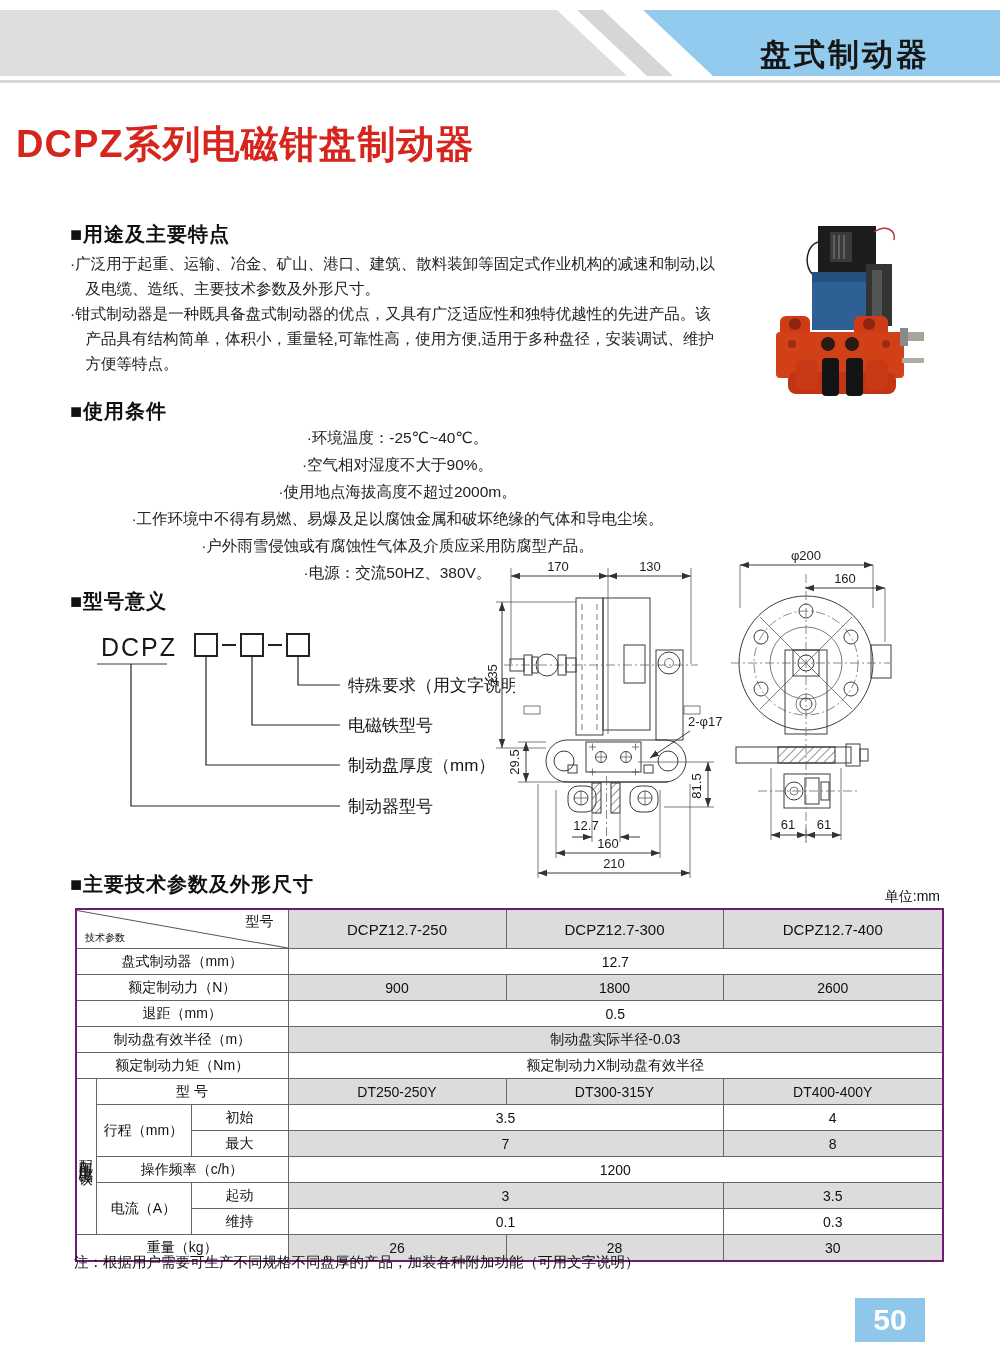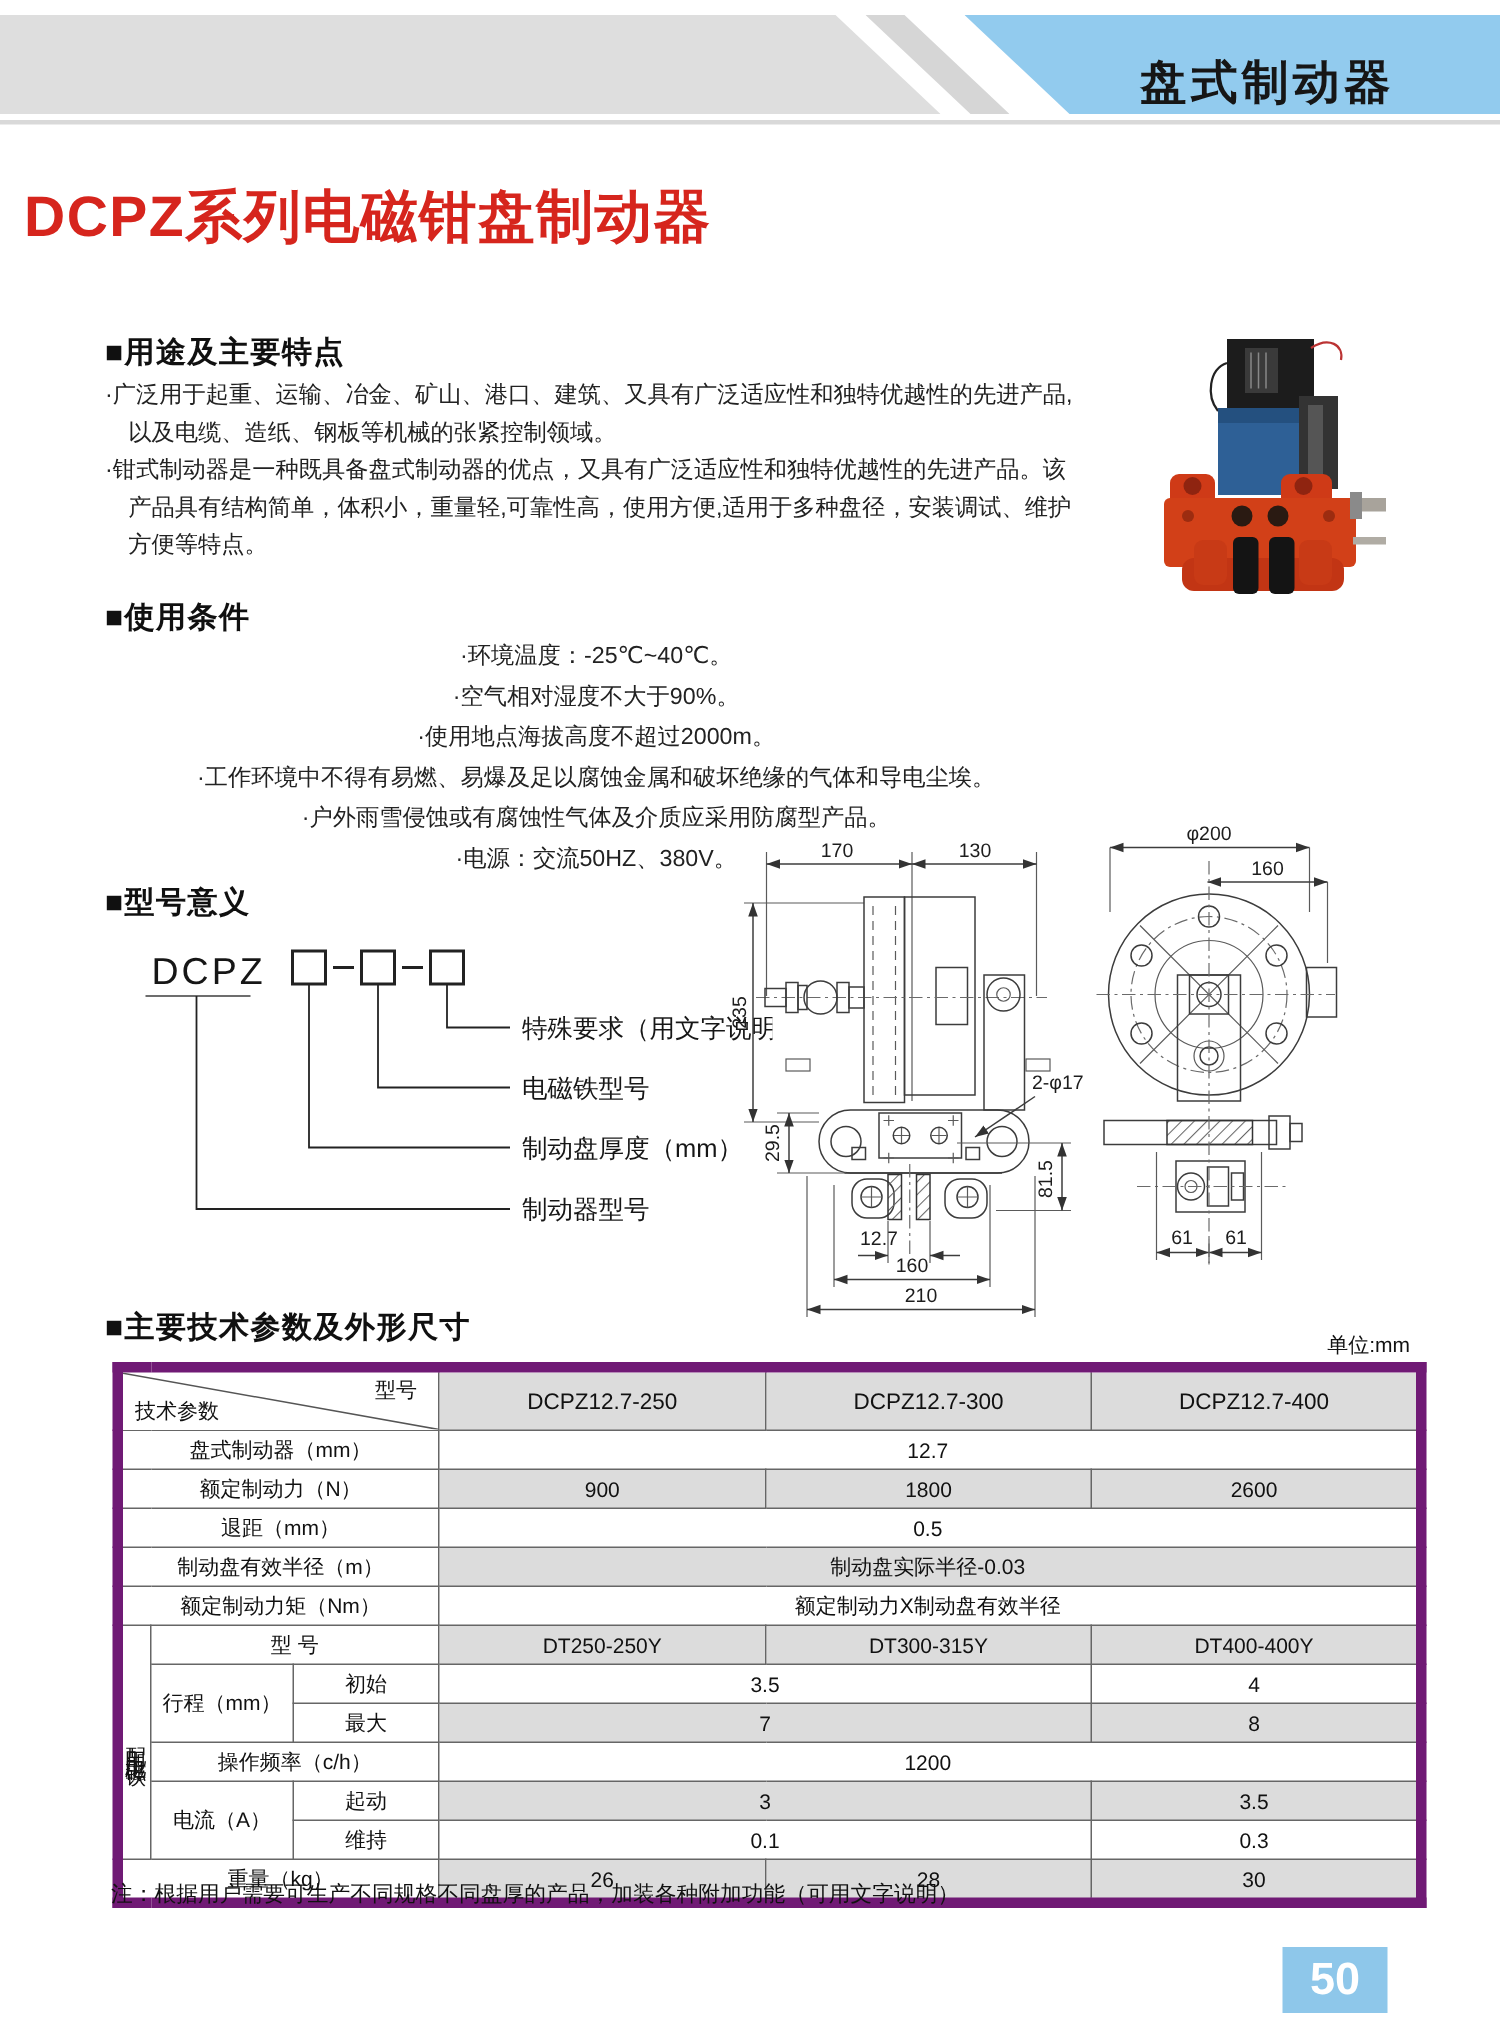--- a/index.html
+++ b/index.html
@@ -42,30 +42,30 @@
   .thin{stroke:#5a5a5a;stroke-width:.8;fill:none;}
   .cl{stroke:#6a6a6a;stroke-width:.8;fill:none;stroke-dasharray:9 3 2 3;}
   
   .model-svg{position:absolute;left:85px;top:620px;width:430px;height:215px;}
   .model-svg text{fill:#161616;}
   
   .unit-note{position:absolute;left:740px;top:888px;width:200px;text-align:right;font-size:14px;color:#111;}
   .footnote{position:absolute;left:74px;top:1253px;width:860px;font-size:14.5px;color:#111;}
   
   .tablewrap{position:absolute;left:75px;top:908px;}
-  table{border-collapse:collapse;table-layout:fixed;border:7px solid #701a75;}
+  table{border-collapse:collapse;table-layout:fixed;border:2px solid #701a75;}
   td{border:1px solid #666;text-align:center;vertical-align:middle;
      font-size:14px;color:#111;padding:0 2px;height:25px;background:#fff;
      overflow:hidden;white-space:nowrap;}
   tr.h td{height:38px;font-size:15px;}
   td.g{background:#dcdcdc;}
   td.vert{writing-mode:vertical-lr;text-orientation:upright;letter-spacing:3px;padding:2px 0;}
   td.corner{position:relative;}
   .corner .ct{position:absolute;top:3px;right:14px;font-size:14px;}
-  .corner .cb{position:absolute;bottom:3px;left:8px;font-size:14px;}
+  .corner .cb{position:absolute;bottom:3px;left:8px;font-size:10px;}
   .corner .diag{position:absolute;top:0;left:0;width:216px;border-top:1px solid #555;
     transform-origin:0 0;transform:rotate(10.1deg);}
   
   .page-badge{position:absolute;left:855px;top:1298px;width:70px;height:44px;
     background:#8ec7ea;color:#ffffff;font-size:30px;font-weight:bold;
     display:flex;align-items:center;justify-content:center;}
 </style>
 </head>
 <body>
 
@@ -76,21 +76,21 @@
   <div class="band-title">
     <span>盘式制动器</span>
   </div>
 </div>
 <div class="band-rule"></div>
 
 <h1>DCPZ系列电磁钳盘制动器</h1>
 
 <h2 class="sec" id="sec-features">■用途及主要特点</h2>
 <div class="textblock" id="features-text">
-  <p class="bullet">·广泛用于起重、运输、冶金、矿山、港口、建筑、又具有广泛适应性和独特优越性的先进产品,以及电缆、造纸、钢板等机械的张紧控制领域。</p>
+  <p class="bullet">·广泛用于起重、运输、冶金、矿山、港口、建筑、散料装卸等固定式作业机构的减速和制动,以及电缆、造纸、主要技术参数及外形尺寸。</p>
   <p class="bullet">·钳式制动器是一种既具备盘式制动器的优点，又具有广泛适应性和独特优越性的先进产品。该产品具有结构简单，体积小，重量轻,可靠性高，使用方便,适用于多种盘径，安装调试、维护方便等特点。</p>
 </div>
 
 <div class="photo">
   <svg width="162" height="180" viewBox="0 0 162 180">
 
     <rect x="52" y="6" width="58" height="46" fill="#1c1c1c"></rect>
     <rect x="64" y="12" width="22" height="30" fill="#3a3a3a"></rect>
     <line x1="68" y1="15" x2="68" y2="39" stroke="#888" stroke-width="1"></line>
     <line x1="73" y1="15" x2="73" y2="39" stroke="#888" stroke-width="1"></line>

